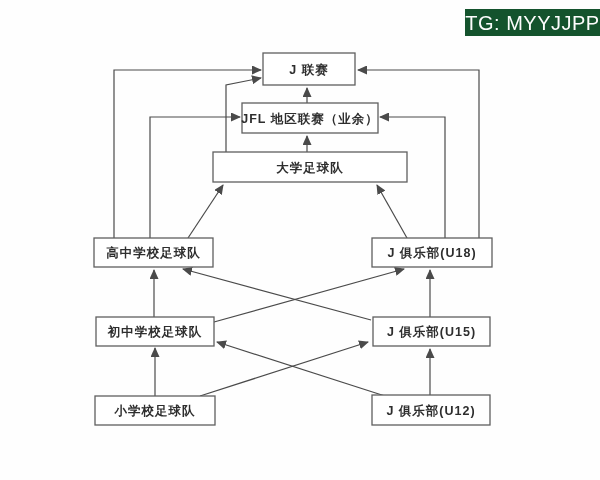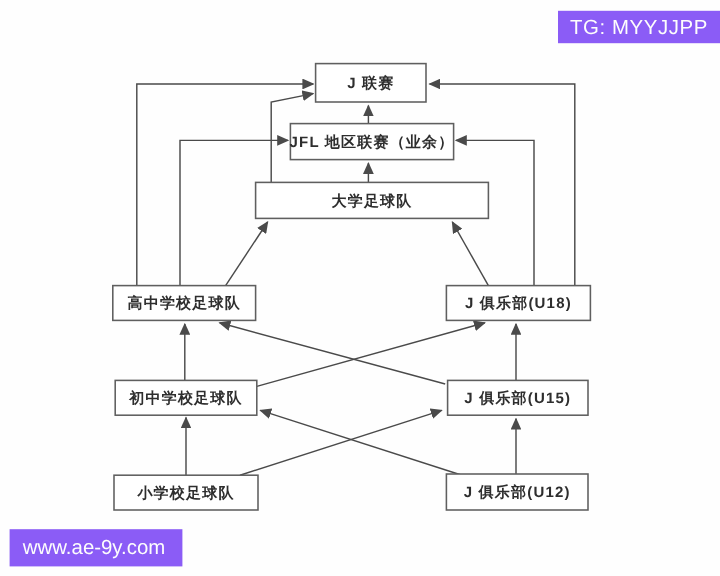--- a/index.html
+++ b/index.html
@@ -36,23 +36,23 @@
   }
   .node-label {
     fill: #2e2e2e;
     font-family: "Liberation Sans", sans-serif;
     font-size: 12.5px;
     font-weight: bold;
     letter-spacing: 1px;
   }
   .wm {
     position: absolute;
-    background: #8b5cf6;
+    background: #14532d;
     color: #fdfdfd;
-    font-size: 17px;
+    font-size: 20px;
     line-height: 1;
     display: flex;
     align-items: center;
     box-sizing: border-box;
     white-space: nowrap;
   }
   .wm-tr {
     left: 465px;
     top: 9px;
     width: 135px;
@@ -132,14 +132,13 @@
         </g>
         <g>
           <rect x="372" y="395" width="118" height="30" class="node-box"></rect>
           <text x="431" y="414.5" text-anchor="middle" class="node-label">J 俱乐部(U12)</text>
         </g>
       </g>
   </svg>
 
   <div class="wm wm-tr">TG: MYYJJPP</div>
 
-  <div class="wm wm-bl">www.ae-9y.com</div>
 </div>
 
 </body></html>

